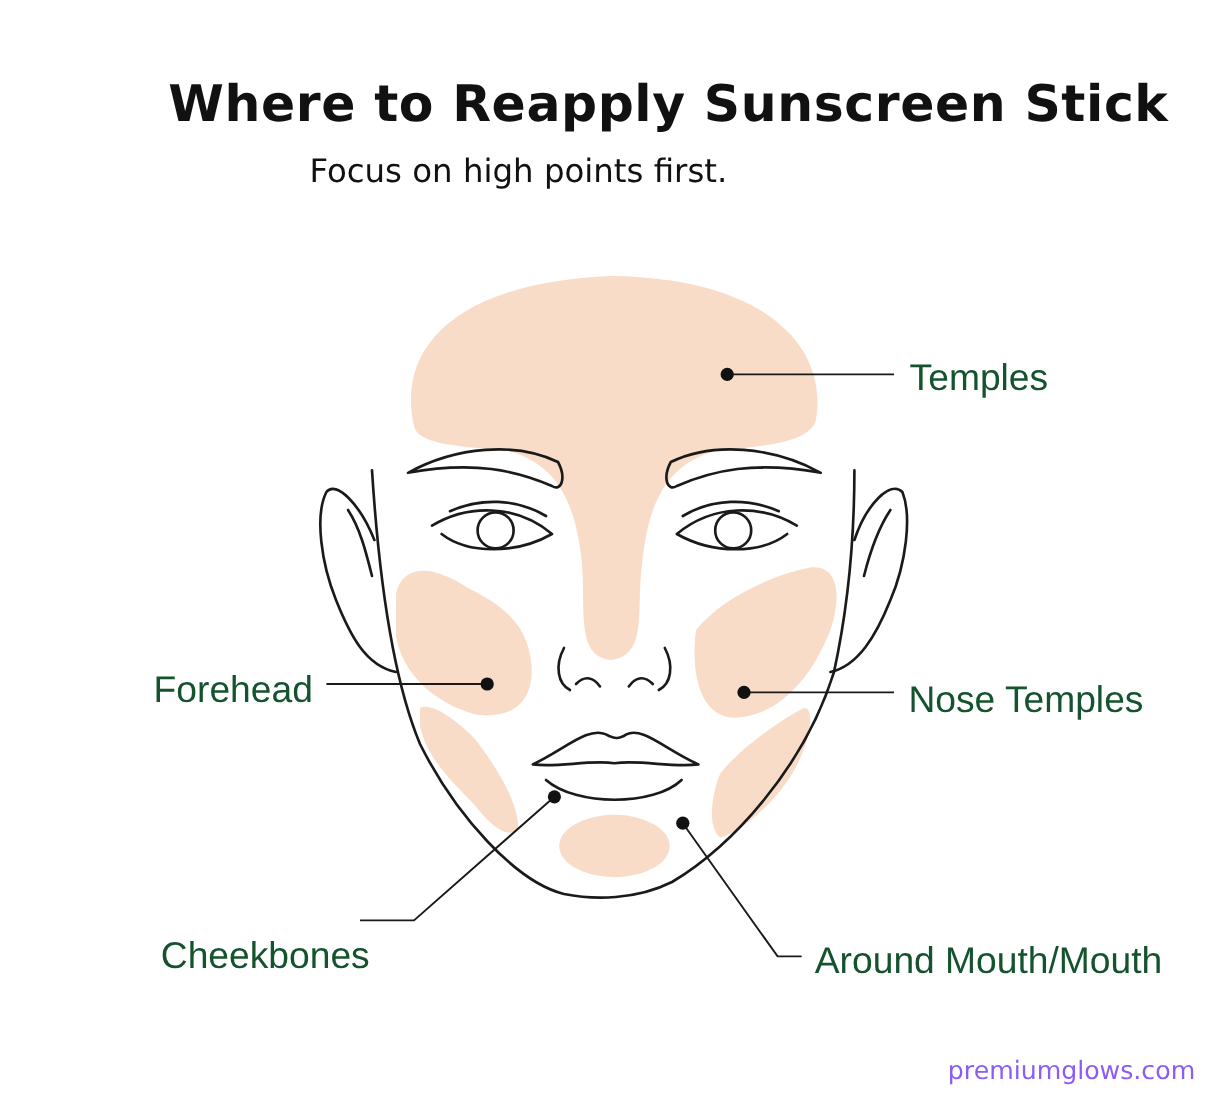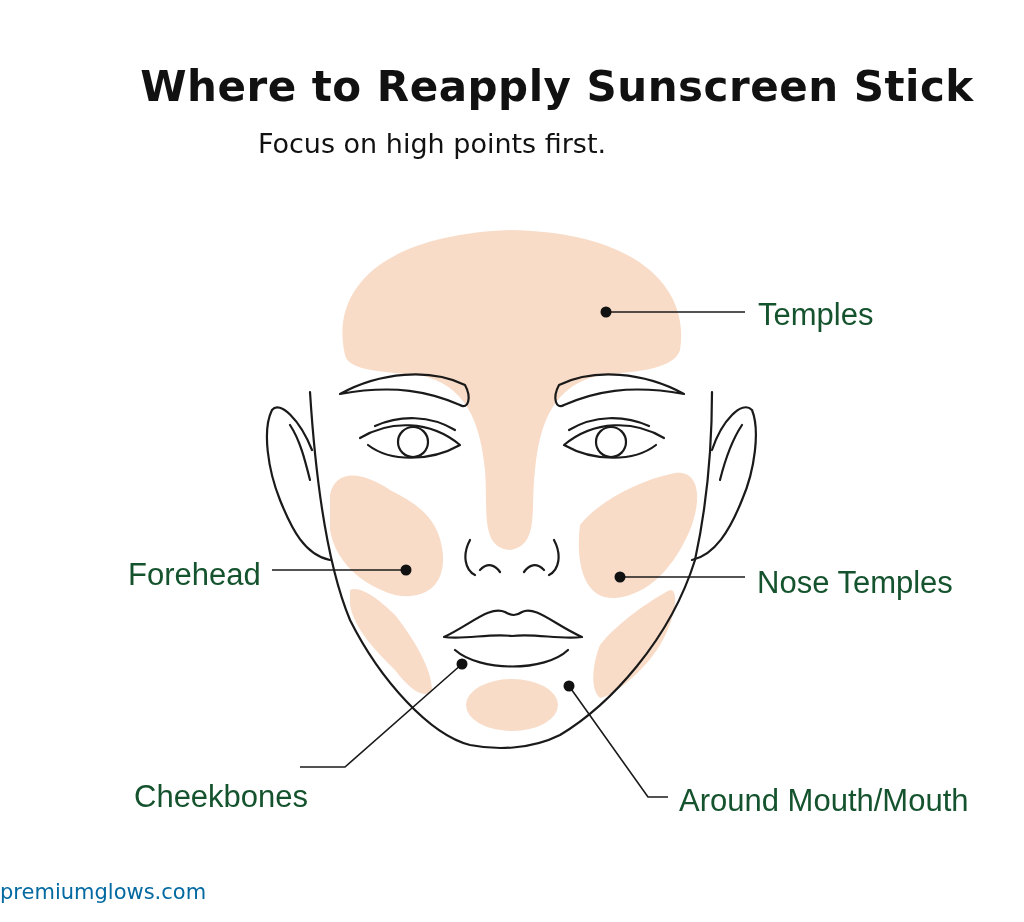--- a/index.html
+++ b/index.html
@@ -1,19 +1,19 @@
 <!DOCTYPE html>
 <html><head>
   <meta charset="utf-8">
   <style>
     html, body { margin: 0; padding: 0; background: #ffffff; }
     body { width: 1024px; height: 922px; position: relative; overflow: hidden; font-family: "DejaVu Sans", sans-serif; }
     .title { position: absolute; left: 0; width: 1024px; top: 62px; text-align: center; font-size: 42px; font-weight: bold; color: #111; letter-spacing: 0.5px; font-family: "DejaVu Sans", sans-serif; margin-left: 45px; }
     .subtitle { position: absolute; left: 0; width: 864px; top: 128px; text-align: center; font-size: 27px; color: #111; font-family: "DejaVu Sans", sans-serif; }
-    .footer { position: absolute; left: 0; width: 996px; top: 880px; text-align: left; font-size: 21px; color: #0369a1; font-family: "DejaVu Sans", sans-serif; }
+    .footer { position: absolute; left: 0; width: 996px; top: 880px; text-align: right; font-size: 21px; color: #8b5cf6; font-family: "DejaVu Sans", sans-serif; }
     svg.diagram { position: absolute; left: 0; top: 0; }
     .label { position: absolute; font-family: "Liberation Sans", sans-serif; font-size: 31px; color: #14532d; white-space: nowrap; }
   </style>
 </head>
 <body>
 
 <div class="title">Where to Reapply Sunscreen Stick</div>
 <div class="subtitle">Focus on high points first.</div>
 
 <svg class="diagram" width="1024" height="922" viewBox="0 0 1024 922">

